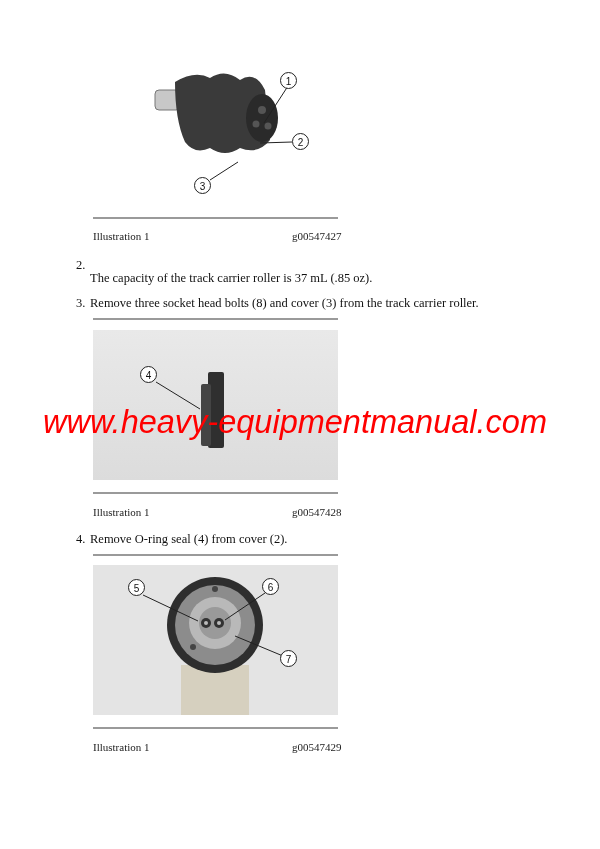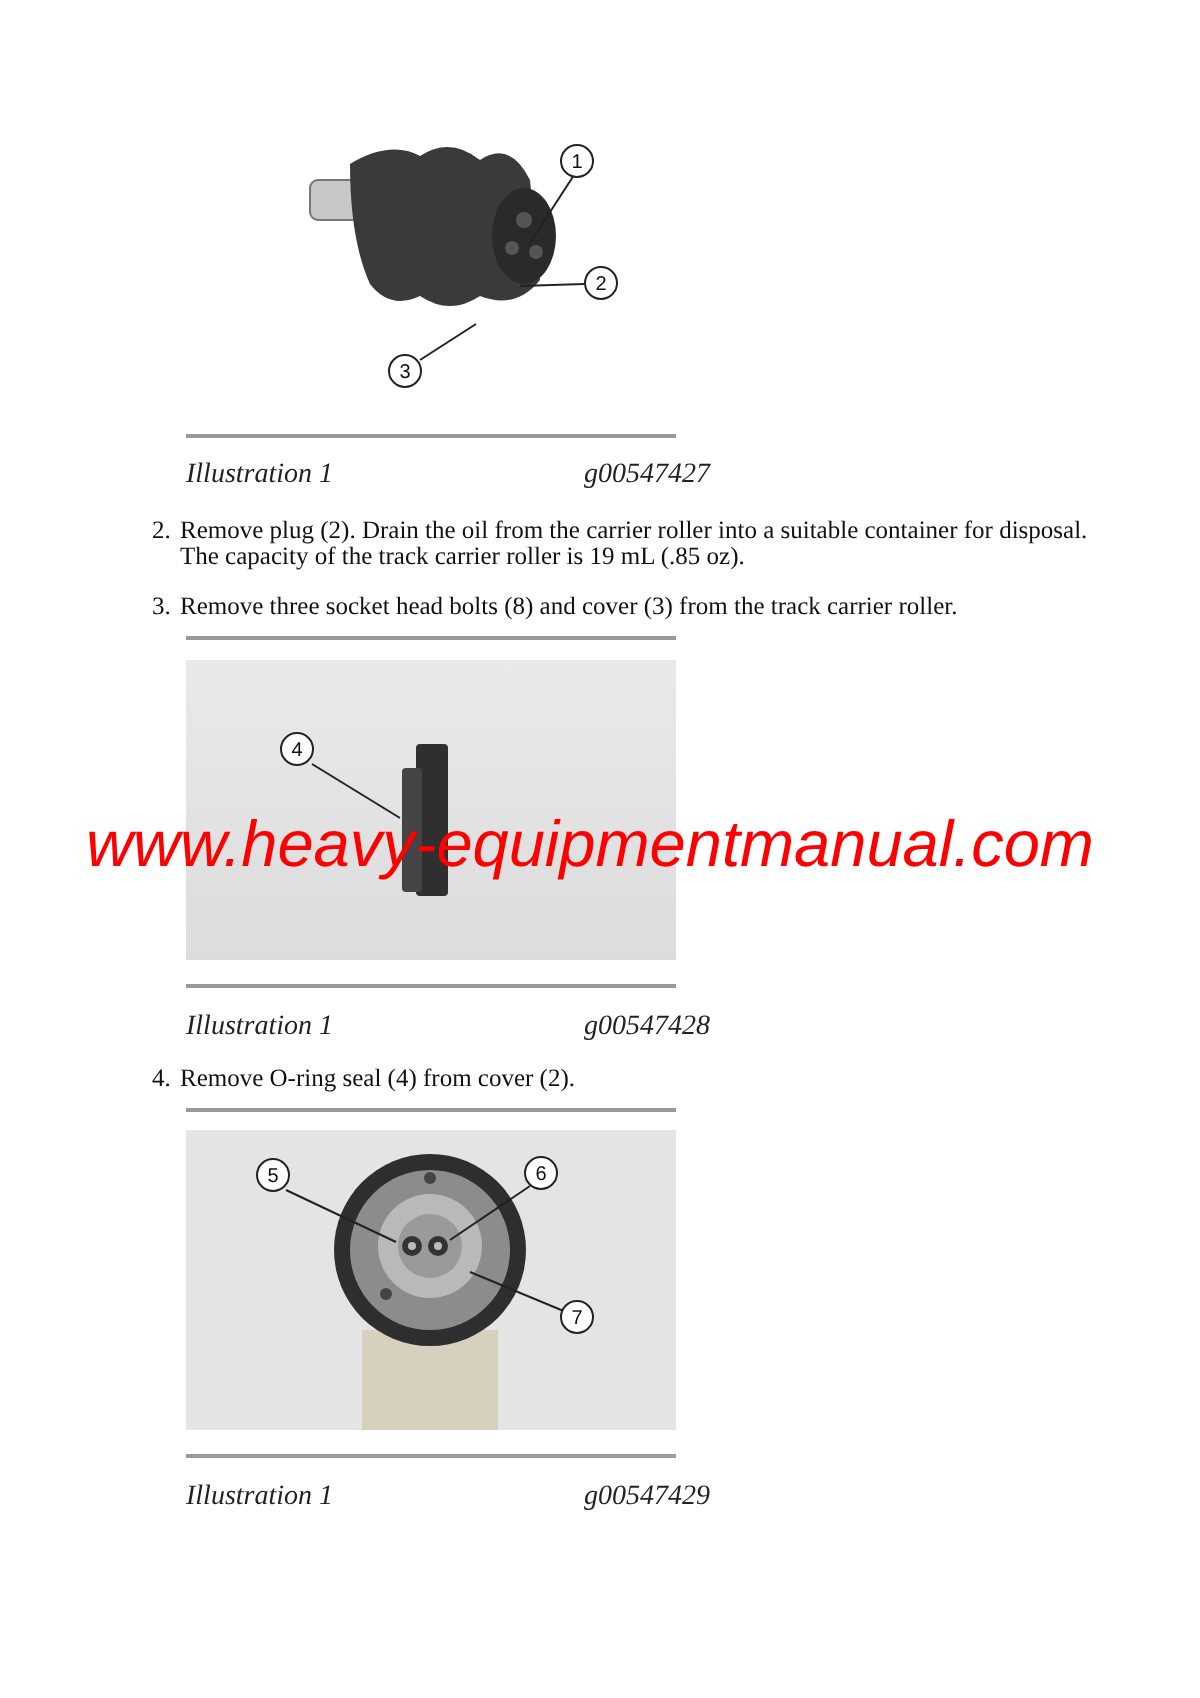--- a/index.html
+++ b/index.html
@@ -1,20 +1,20 @@
 <!DOCTYPE html>
 <html><head>
 <meta charset="utf-8">
 <style>
   html, body { margin: 0; padding: 0; background: #ffffff; }
   body { width: 600px; height: 849px; position: relative; overflow: hidden;
          font-family: "Liberation Serif", "DejaVu Serif", serif; color: #111; }
   .abs { position: absolute; }
   .rule { position: absolute; height: 2px; background: #9a9a9a; }
-  .caption { position: absolute; font-size: 14px; color: #222; font-style: italic; }
+  .caption { position: absolute; font-size: 11px; color: #222; }
   .step { position: absolute; font-size: 12.5px; line-height: 15px; color: #111; }
   .step .num { position: absolute; left: 0; }
   .step .txt { position: absolute; left: 14px; white-space: nowrap; }
   .photo { position: absolute; }
   .callout { position: absolute; width: 17px; height: 17px; border: 1.3px solid #222;
              border-radius: 50%; background: #fff; font-family: "Liberation Sans", sans-serif;
              font-size: 10px; line-height: 17px; text-align: center; color: #111; box-sizing: border-box; }
   .watermark { position: absolute; left: 43px; top: 404px; font-family: "Liberation Sans", sans-serif;
                font-size: 32.5px; color: #ff0000; white-space: nowrap; letter-spacing: 0px; font-style: italic; }
   svg { position: absolute; overflow: visible; }
@@ -42,22 +42,21 @@
   <div class="callout" style="left:292px;top:133px">2</div>
   <div class="callout" style="left:194px;top:177px">3</div>
 
   <div class="rule" style="left:93px;top:217px;width:245px"></div>
   <div class="caption" style="left:93px;top:230px">Illustration 1</div>
   <div class="caption" style="left:292px;top:230px">g00547427</div>
 </div>
 
 <div class="step" style="left:76px;top:258px;width:480px;height:30px">
   <span class="num">2.</span>
-  <span class="txt" style="top:0">Remove plug (2). Drain the oil from the carrier roller into a suitable container for disposal.</span>
-  <span class="txt" style="top:13px">The capacity of the track carrier roller is 19 mL (.85 oz).</span>
+  <span class="txt" style="top:13px">The capacity of the track carrier roller is 37 mL (.85 oz).</span>
 </div>
 <div class="step" style="left:76px;top:296px;width:480px;height:16px">
   <span class="num">3.</span>
   <span class="txt">Remove three socket head bolts (8) and cover (3) from the track carrier roller.</span>
 </div>
 
 <div>
   <div class="rule" style="left:93px;top:318px;width:245px"></div>
   <div class="photo" style="left:93px;top:330px;width:245px;height:150px;background:linear-gradient(180deg,#e9e9e9,#dcdcdc)">
     <div class="abs" style="left:115px;top:42px;width:16px;height:76px;background:#2f2f2f;border-radius:2px"></div>

